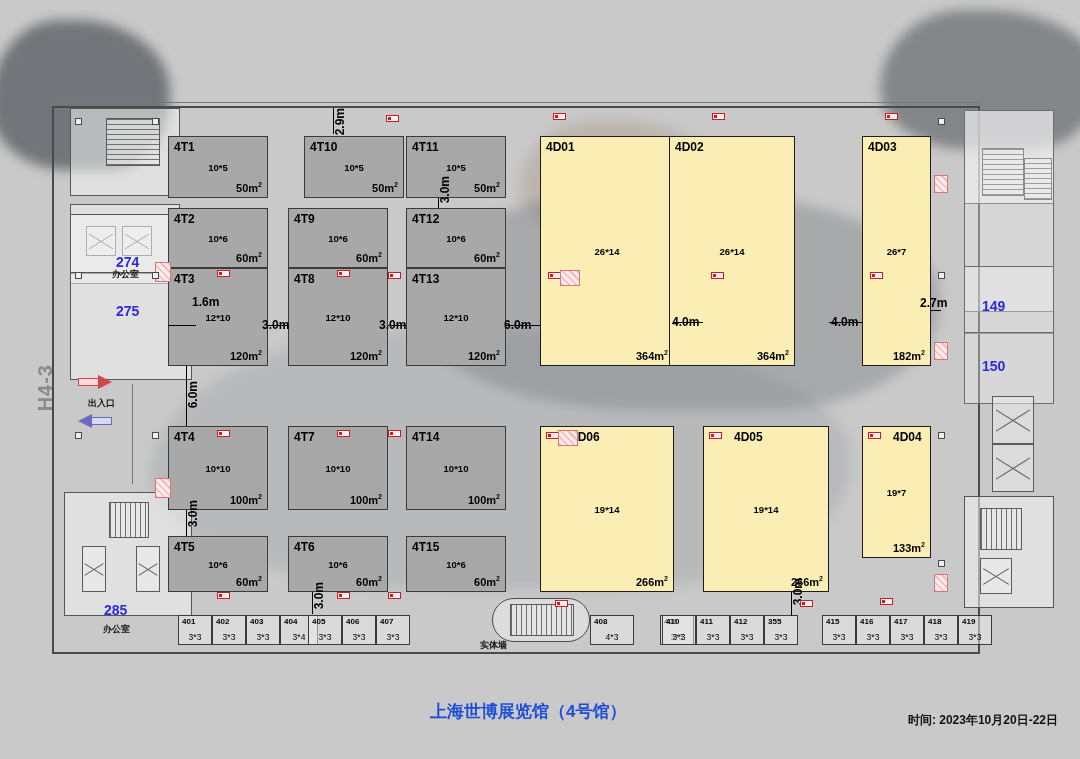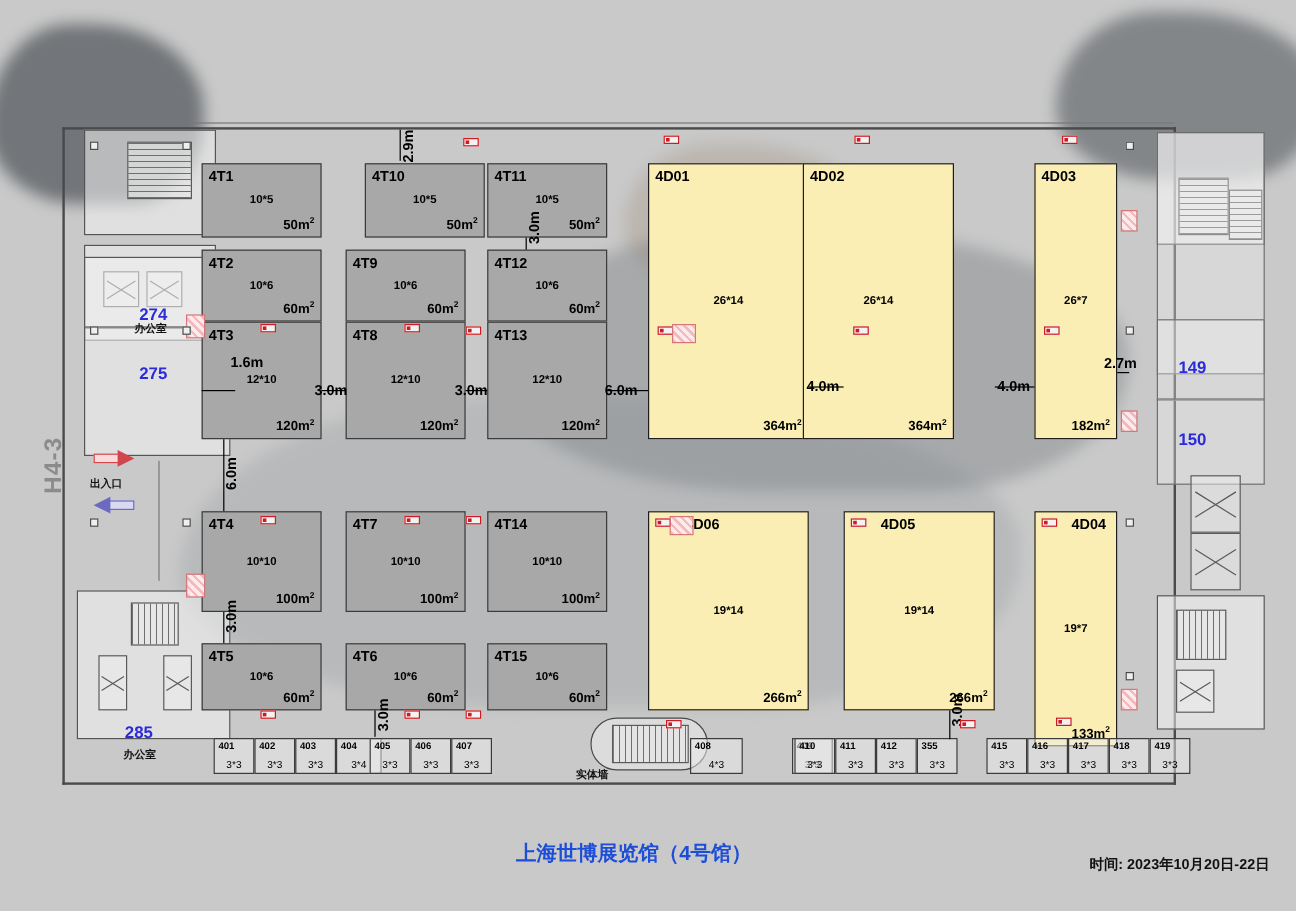--- a/index.html
+++ b/index.html
@@ -254,21 +254,21 @@
       <div class="booth yellow" style="left:540px;top:426px;width:134px;height:166px;">
         <span class="bid off">4D06</span>
         <span class="dim">19*14</span>
         <span class="area">266m<sup>2</sup></span>
       </div>
       <div class="booth yellow" style="left:703px;top:426px;width:126px;height:166px;">
         <span class="bid off">4D05</span>
         <span class="dim">19*14</span>
         <span class="area">266m<sup>2</sup></span>
       </div>
-      <div class="booth yellow" style="left:862px;top:426px;width:69px;height:196px;">
+      <div class="booth yellow" style="left:862px;top:426px;width:69px;height:132px;">
         <span class="bid off">4D04</span>
         <span class="dim">19*7</span>
         <span class="area">133m<sup>2</sup></span>
       </div>
       <div class="stall" style="left:178px;top:615px;width:34px;height:30px;">
         <span class="sn">401</span>
         <span class="sd">3*3</span>
       </div>
       <div class="stall" style="left:212px;top:615px;width:34px;height:30px;">
         <span class="sn">402</span>
@@ -287,21 +287,21 @@
         <span class="sd">3*3</span>
       </div>
       <div class="stall" style="left:342px;top:615px;width:34px;height:30px;">
         <span class="sn">406</span>
         <span class="sd">3*3</span>
       </div>
       <div class="stall" style="left:376px;top:615px;width:34px;height:30px;">
         <span class="sn">407</span>
         <span class="sd">3*3</span>
       </div>
-      <div class="stall" style="left:575px;top:615px;width:44px;height:30px;">
+      <div class="stall" style="left:590px;top:615px;width:44px;height:30px;">
         <span class="sn">408</span>
         <span class="sd">4*3</span>
       </div>
       <div class="stall" style="left:660px;top:615px;width:34px;height:30px;">
         <span class="sn">409</span>
         <span class="sd">3*3</span>
       </div>
       <div class="stall" style="left:662px;top:615px;width:34px;height:30px;">
         <span class="sn">410</span>
         <span class="sd">3*3</span>
@@ -352,21 +352,21 @@
       <div class="dimv" style="left:312px;top:582px;">3.0m</div>
       <div class="dimv" style="left:791px;top:578px;">3.0m</div>
       <div class="bluelbl" style="left:116px;top:254px;">274</div>
       <div class="bluelbl" style="left:116px;top:303px;">275</div>
       <div class="bluelbl" style="left:104px;top:602px;">285</div>
       <div class="bluelbl" style="left:982px;top:298px;">149</div>
       <div class="bluelbl" style="left:982px;top:358px;">150</div>
       <div class="blacklbl" style="left:112px;top:268px;">办公室</div>
       <div class="blacklbl" style="left:103px;top:623px;">办公室</div>
       <div class="blacklbl" style="left:480px;top:639px;">实体墙</div>
-      <div class="blacklbl" style="left:75px;top:397px;">出入口</div>
+      <div class="blacklbl" style="left:88px;top:397px;">出入口</div>
       <div class="dimline" style="left:168px;top:325px;width:28px;height:1px;"></div>
       <div class="dimline" style="left:268px;top:325px;width:20px;height:1px;"></div>
       <div class="dimline" style="left:388px;top:325px;width:18px;height:1px;"></div>
       <div class="dimline" style="left:506px;top:325px;width:34px;height:1px;"></div>
       <div class="dimline" style="left:674px;top:322px;width:29px;height:1px;"></div>
       <div class="dimline" style="left:829px;top:322px;width:33px;height:1px;"></div>
       <div class="dimline" style="left:931px;top:310px;width:10px;height:1px;"></div>
       <div class="dimline" style="left:186px;top:366px;width:1px;height:60px;"></div>
       <div class="dimline" style="left:186px;top:510px;width:1px;height:26px;"></div>
       <div class="dimline" style="left:312px;top:592px;width:1px;height:22px;"></div>

